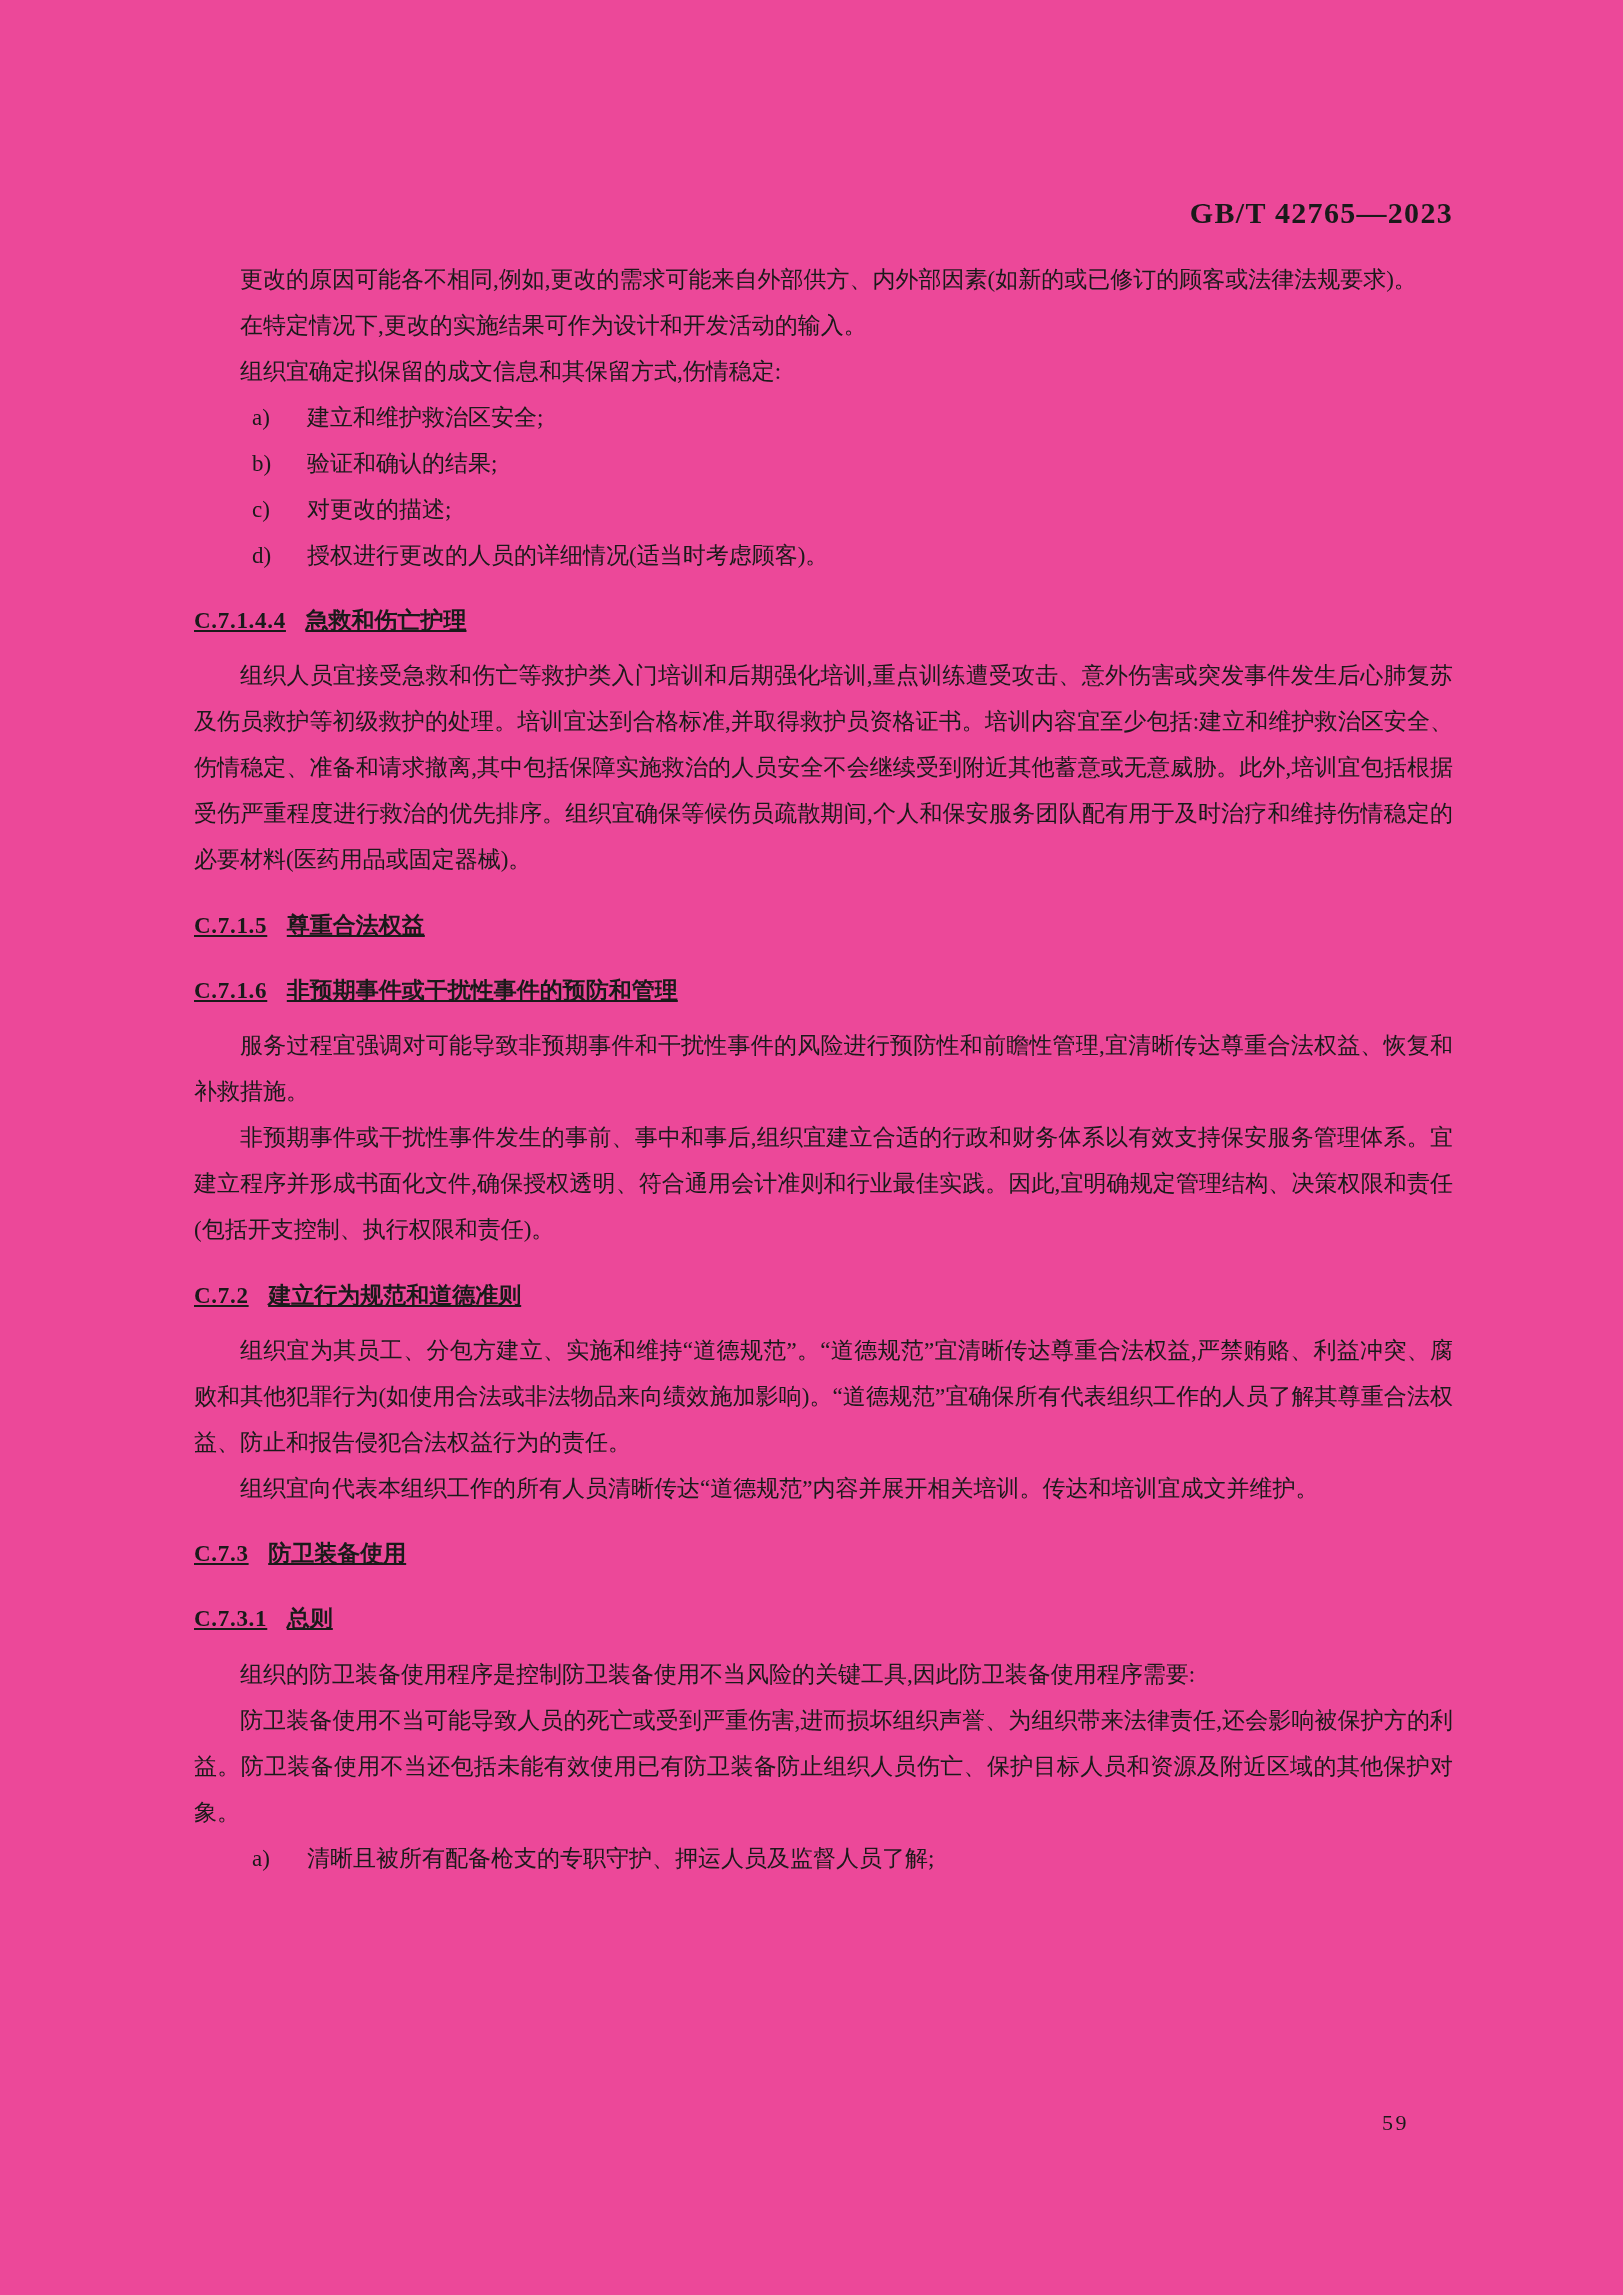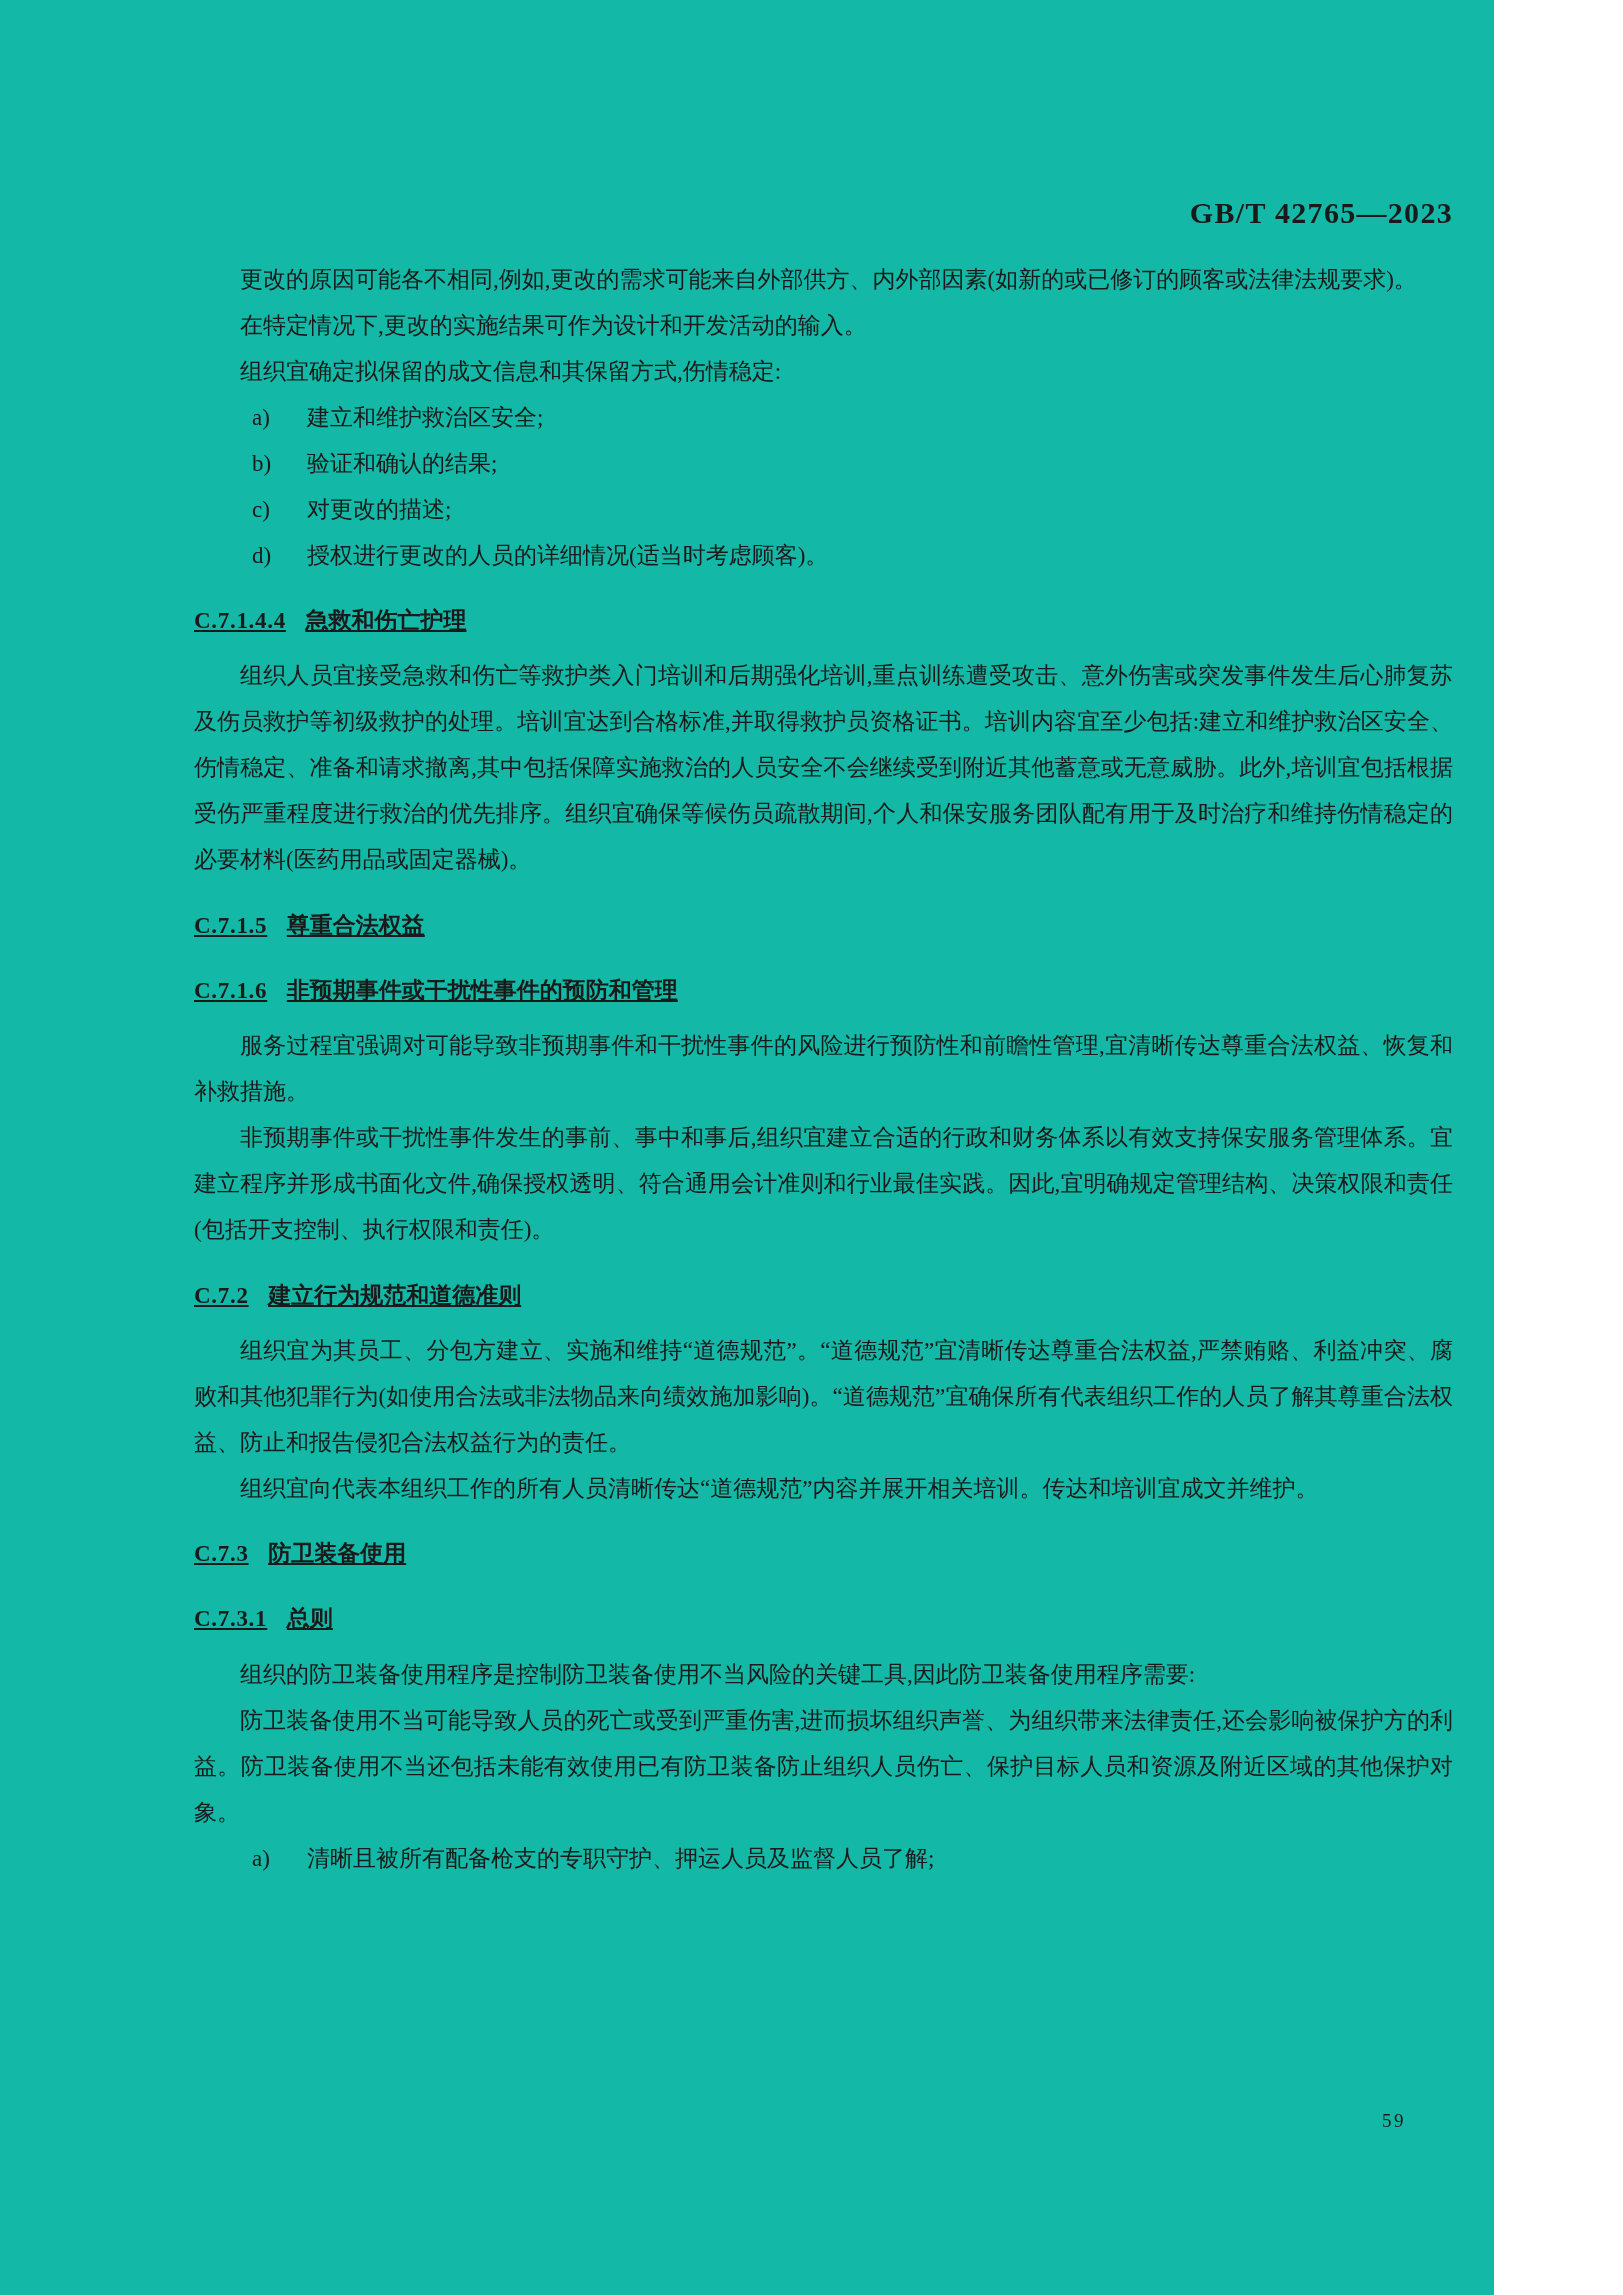--- a/index.html
+++ b/index.html
@@ -2,23 +2,23 @@
 <html style="font-size:10.5px"><head>
 <meta charset="utf-8">
 <style>
   html, body {
     margin: 0;
     padding: 0;
     background: #ffffff;
   }
   .page {
     position: relative;
-    width: 1494px;
+    width: 1623px;
     height: 2295px;
-    background: #14b8a6;
+    background: #ec4899;
     color: #1a1a1a;
     font-family: "Liberation Serif", "DejaVu Serif", serif;
     overflow: hidden;
   }
   .running-head {
     position: absolute;
     top: 196px;
     left: 194px;
     width: 1259px;
     text-align: right;
@@ -63,21 +63,21 @@
     letter-spacing: 0.7px;
   }
   .heading .title {
     font-family: "Liberation Sans", "DejaVu Sans", sans-serif;
     margin-left: 0.85em;
   }
   .page-number {
     position: absolute;
     left: 1382px;
     top: 2110px;
-    font-size: 19px;
+    font-size: 22px;
     letter-spacing: 2.6px;
   }
 </style>
 </head>
 <body>
 
 <div class="page">
 
   <div class="running-head">GB/T 42765—2023</div>
 

